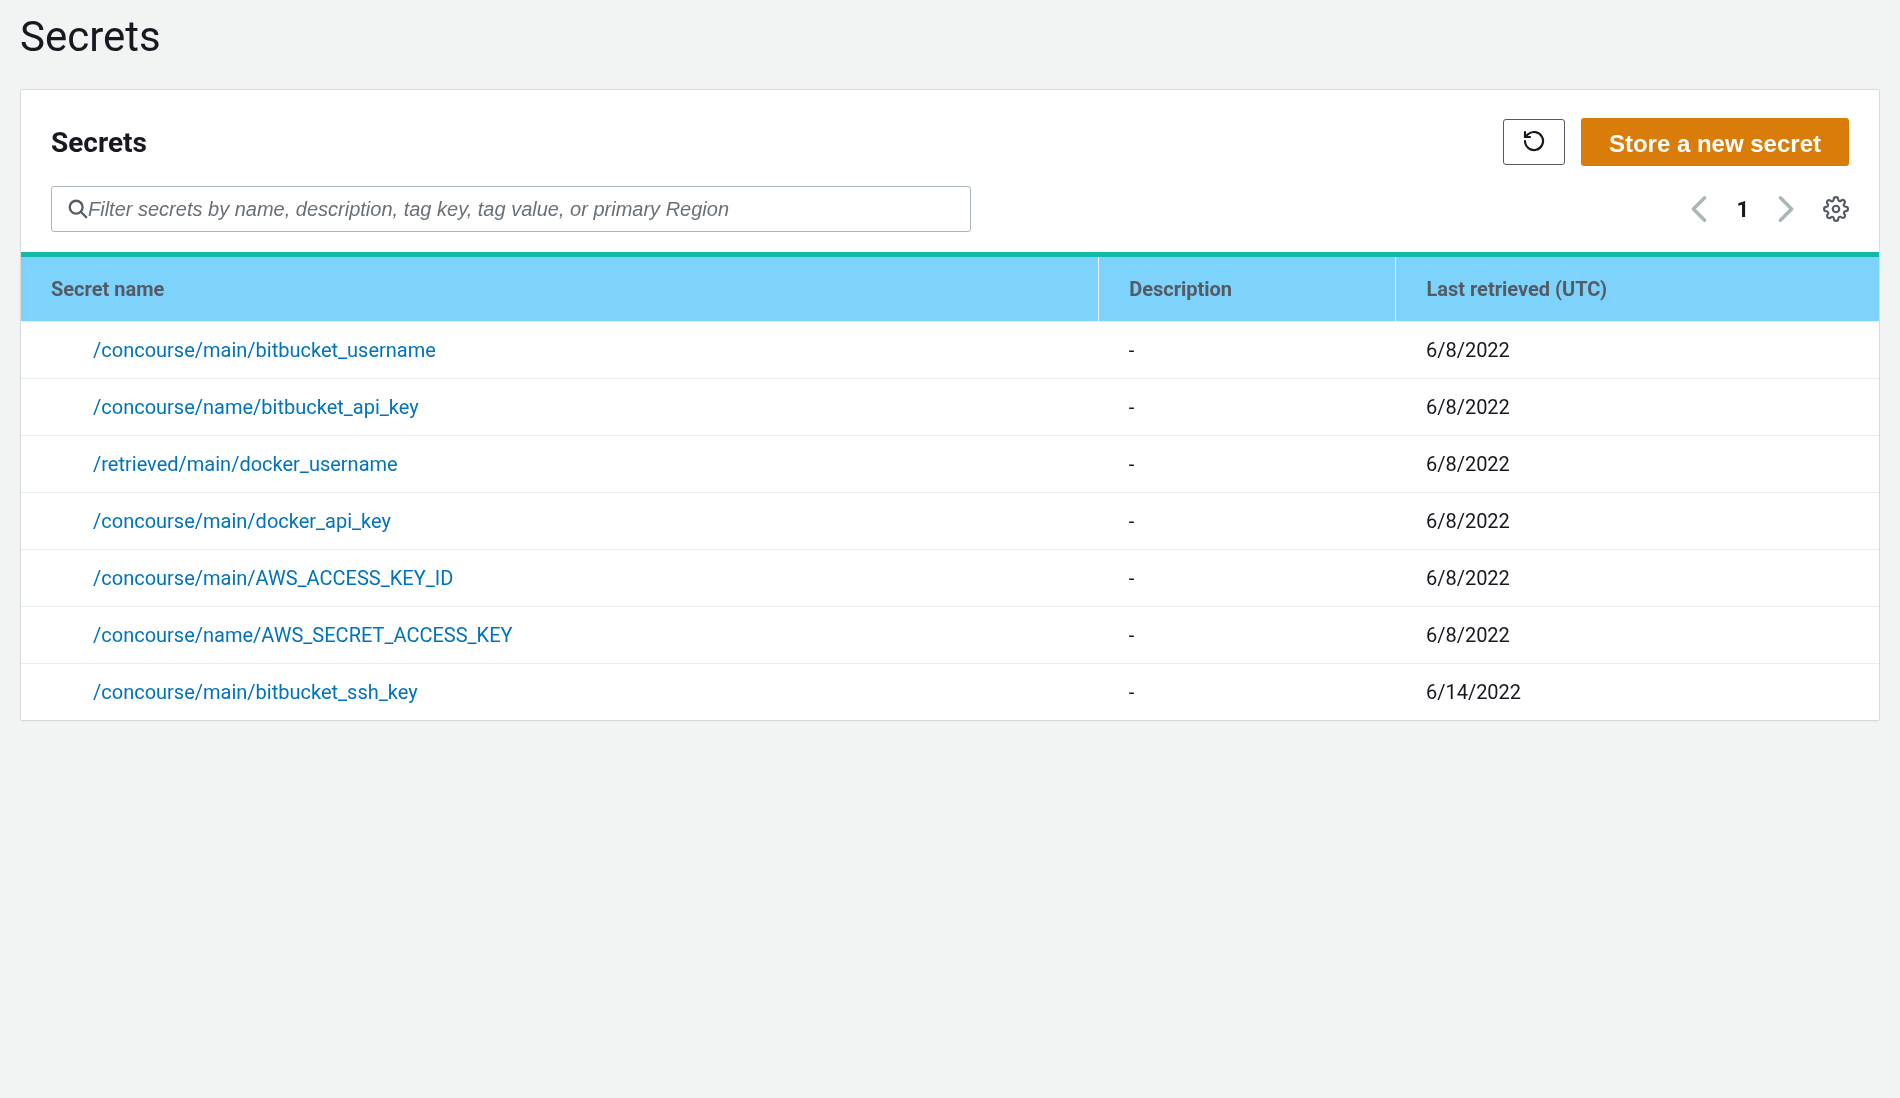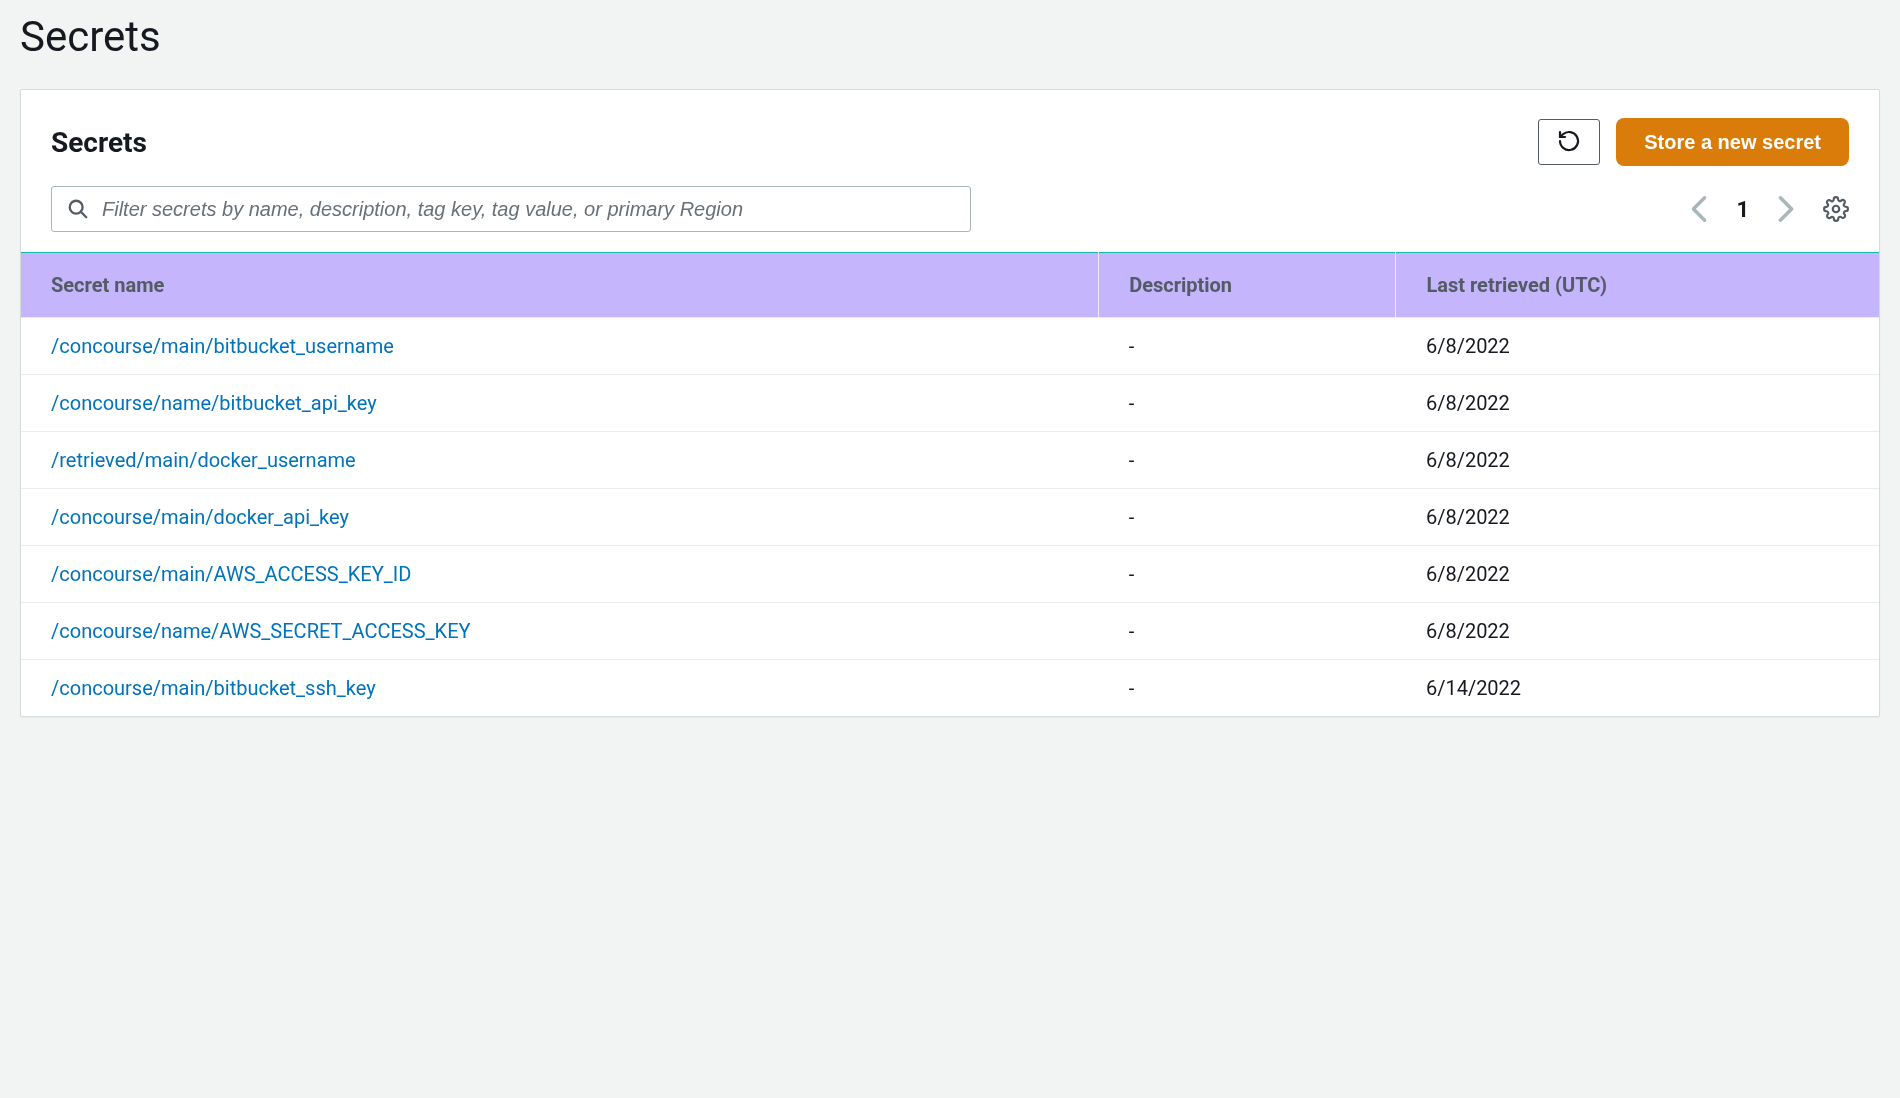--- a/index.html
+++ b/index.html
@@ -53,24 +53,24 @@
       cursor: pointer;
     }
     .refresh-btn svg {
       width: 24px;
       height: 24px;
     }
     .primary-btn {
       background: #d97c0a;
       color: #fff;
       border: none;
-      font-size: 20px;
+      font-size: 24px;
       font-weight: 700;
       padding: 12px 28px;
-      border-radius: 8px;
+      border-radius: 3px;
       cursor: pointer;
       height: 48px;
     }
     .controls-row {
       display: flex;
       justify-content: space-between;
       align-items: center;
       padding: 0 30px 20px 30px;
     }
     .search-wrap {
@@ -84,21 +84,21 @@
       transform: translateY(-50%);
       width: 22px;
       height: 22px;
       color: #545b64;
     }
     .search-input {
       width: 100%;
       height: 46px;
       border: 1px solid #aab7b8;
       border-radius: 3px;
-      padding: 0 16px 0 50px;
+      padding: 0 16px 0 36px;
       font-size: 20px;
       font-style: italic;
       color: #687078;
       outline: none;
     }
     .search-input::placeholder {
       color: #687078;
       font-style: italic;
     }
     .right-controls {
@@ -132,22 +132,22 @@
     .settings-btn svg {
       width: 26px;
       height: 26px;
       display: block;
     }
     table {
       width: 100%;
       border-collapse: collapse;
     }
     thead {
-      background: #c4b5fd;
-      border-top: 1px solid #14b8a6;
+      background: #7dd3fc;
+      border-top: 5px solid #14b8a6;
       border-bottom: 1px solid #eaeded;
     }
     th {
       text-align: left;
       font-size: 20px;
       font-weight: 700;
       color: #545b64;
       padding: 20px 30px;
     }
     th:nth-child(1) {
@@ -170,20 +170,21 @@
     }
     td {
       padding: 16px 30px;
       font-size: 20px;
       color: #16191f;
     }
     .secret-link {
       color: #0073bb;
       text-decoration: none;
       cursor: pointer;
+      margin-left: 42px;
     }
   </style>
 </head>
 <body>
 
 <h1 class="page-title">Secrets</h1>
 
 <div class="panel">
   <div class="panel-header">
     <div class="panel-title">Secrets</div>

